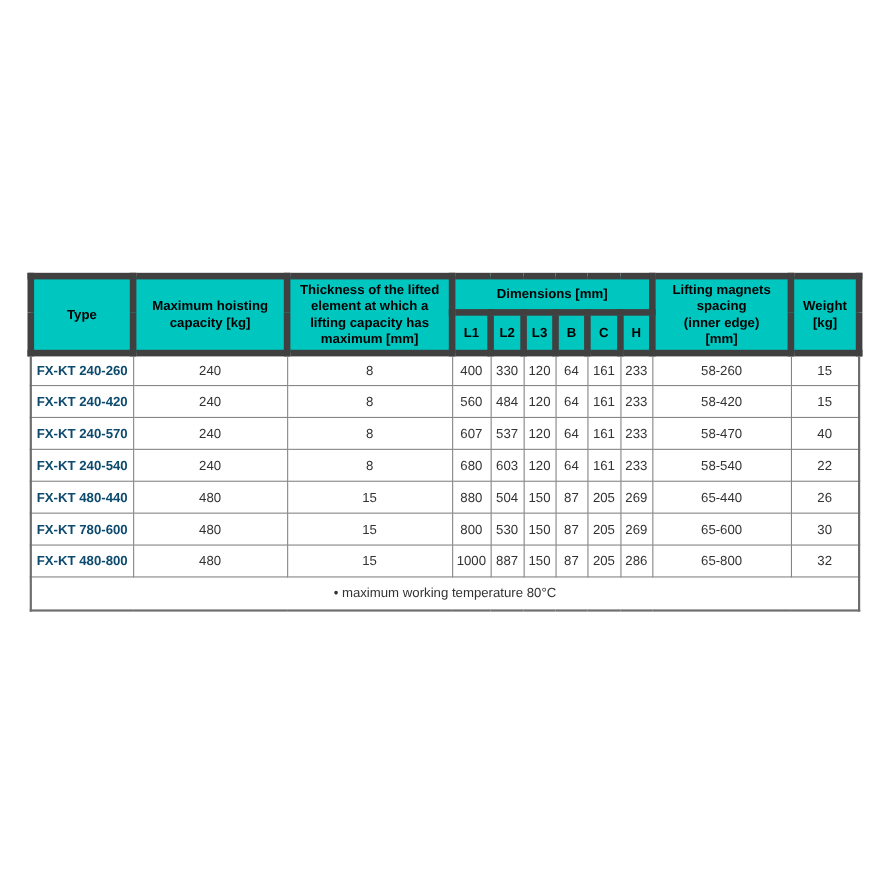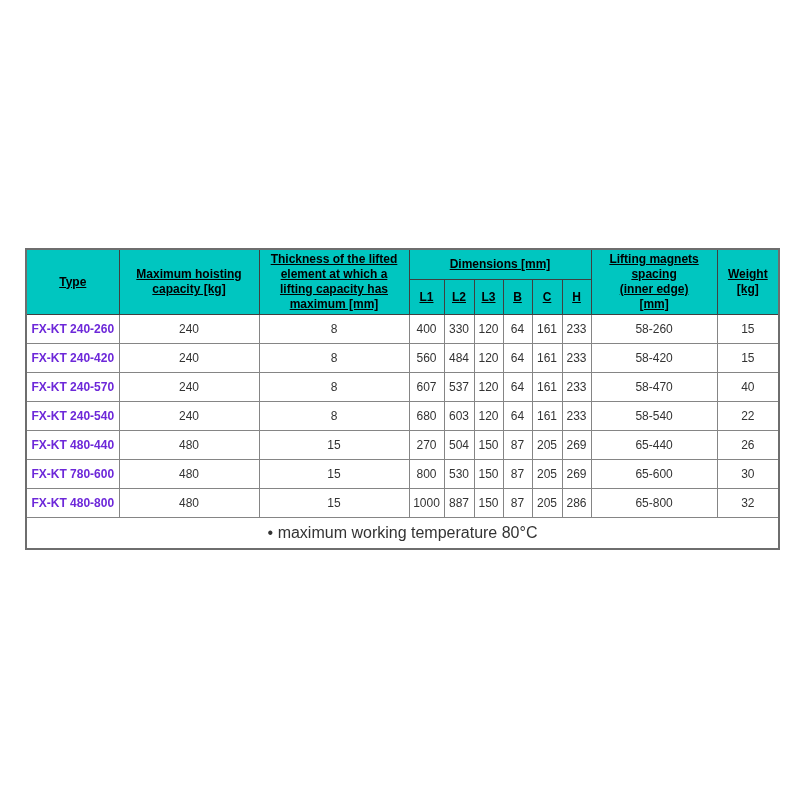--- a/index.html
+++ b/index.html
@@ -13,51 +13,50 @@
   table.spec-table {
     position: absolute;
     left: 25px; top: 248px;
     width: 753px;
     border-collapse: collapse;
     table-layout: fixed;
     border: 2px solid #6e6e6e;
   }
   .spec-table th {
     background: var(--accent, #00c6c0);
-    border: 1px solid #404040;
+    border: 6px solid #404040;
     font-size: 12px;
     font-weight: bold;
     color: #000;
     text-align: center;
     vertical-align: middle;
     white-space: pre-line;
     padding: 2px 3px;
     line-height: 1.25;
-    text-decoration: underline;
   }
   .spec-table td {
     border: 1px solid #858585;
     font-size: 12px;
     color: #333;
     text-align: center;
     vertical-align: middle;
     padding: 2px 3px;
     background: #fff;
   }
   .spec-table thead tr.head-top th { height: 30px; }
   .spec-table thead tr.head-sub th { height: 34px; }
   .spec-table tbody tr { height: 29px; }
   .spec-table tbody td.type-col {
     font-weight: bold;
-    color: #6d28d9;
+    color: #0c4a6e;
     margin-left: 48px;
   }
   .spec-table tfoot td {
     height: 31px;
-    font-size: 16px;
+    font-size: 12px;
     color: #333;
     text-align: center;
   }
 </style>
 </head>
 <body>
 
 <div class="page">
   <table class="spec-table">
     <colgroup>
@@ -149,21 +148,21 @@
           <td>64</td>
           <td>161</td>
           <td>233</td>
           <td>58-540</td>
           <td>22</td>
         </tr>
         <tr>
           <td class="type-col">FX-KT 480-440</td>
           <td>480</td>
           <td>15</td>
-          <td>270</td>
+          <td>880</td>
           <td>504</td>
           <td>150</td>
           <td>87</td>
           <td>205</td>
           <td>269</td>
           <td>65-440</td>
           <td>26</td>
         </tr>
         <tr>
           <td class="type-col">FX-KT 780-600</td>

